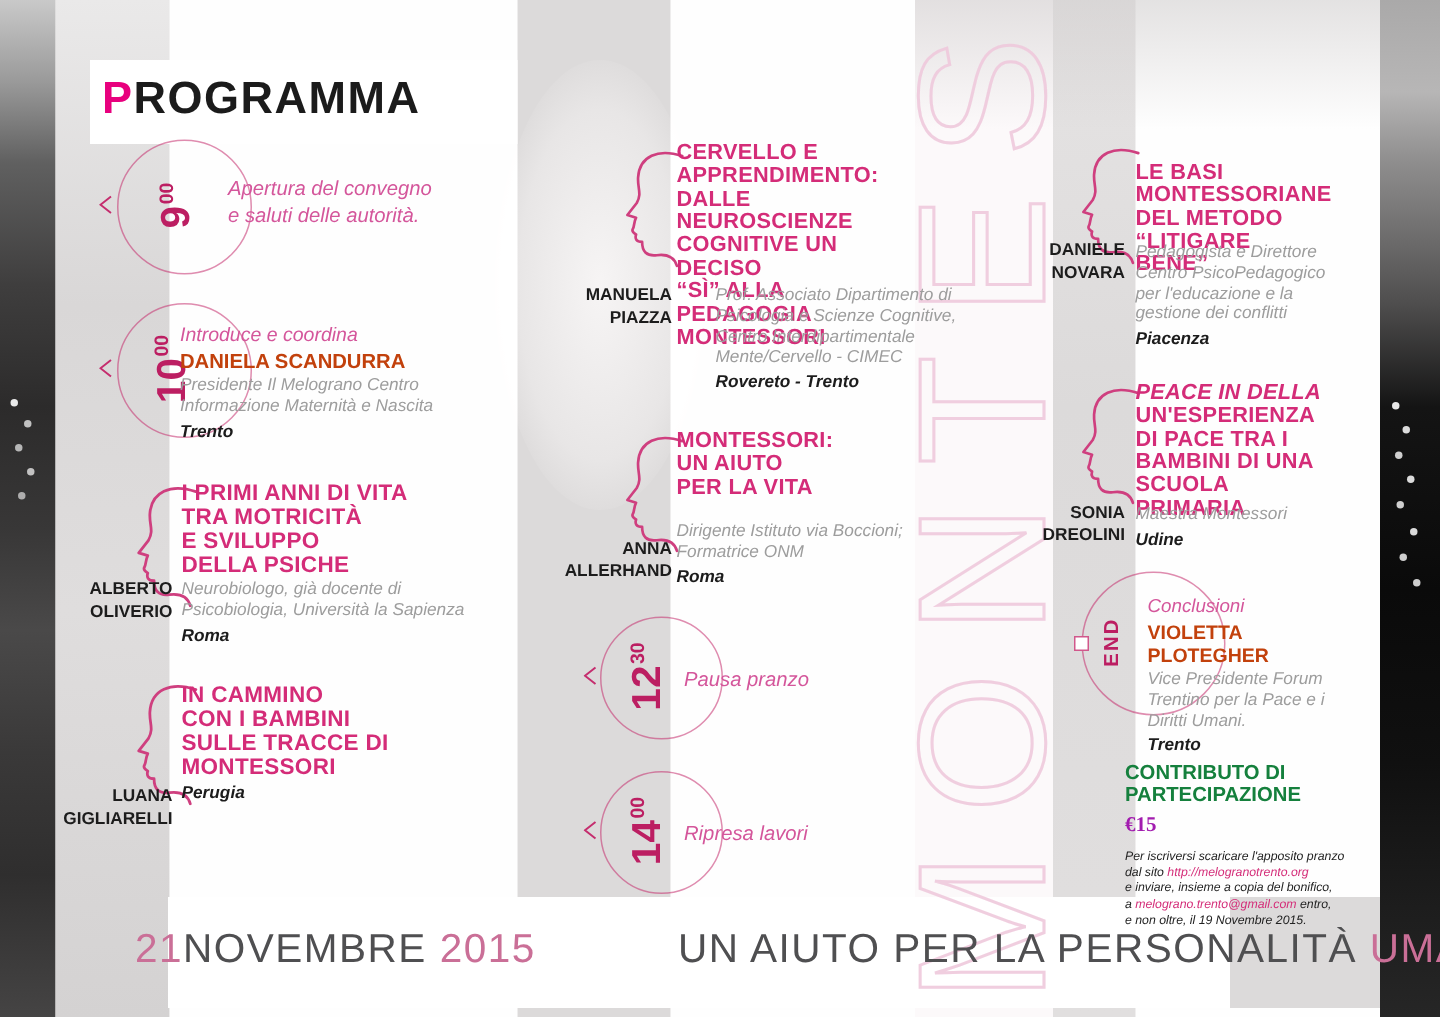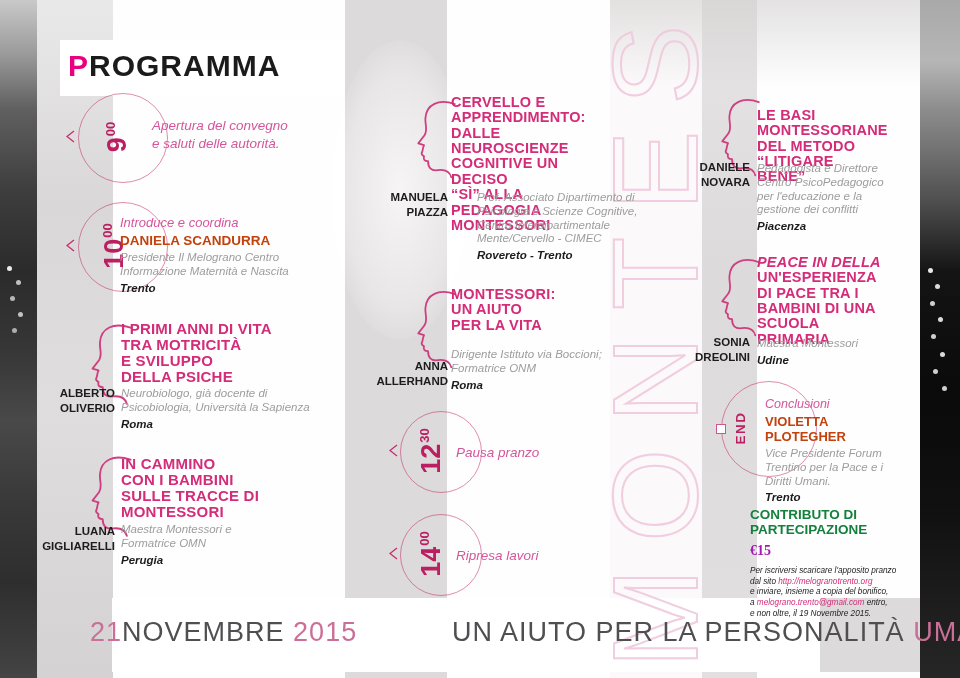--- a/index.html
+++ b/index.html
@@ -145,22 +145,20 @@
   <svg class="abs z2" style="left:86px;top:450px;" width="52" height="90" viewBox="0 0 56 92">
       <path d="M48 8 C30 2 16 8 15 24 C14.5 32 18 36 14 43 L7 52 L13.5 54 C11.5 58 12.5 60 11 62.5 C10 64.5 12 65.5 13.5 66.5 C12.5 69.5 13.5 72 18 72 C18 79 21 83 29 82 C37 81 42 83 44 90" fill="none" stroke="#cf3f7f" stroke-width="2" stroke-linecap="round" stroke-linejoin="round"></path>
     </svg>
   <div class="abs z2 ttl pre" style="left:121px;top:456px;width:220px;">IN CAMMINO
 CON I BAMBINI
 SULLE TRACCE DI
 MONTESSORI</div>
   <div class="abs z2 spk pre" style="left:18px;top:524px;width:97px;">LUANA
 GIGLIARELLI</div>
   <div class="abs z2" style="left:121px;top:520px;width:220px;">
-    <div class="role pre">Maestra Montessori e
-Formatrice OMN</div>
     <div class="city">Perugia</div>
   </div>
 
   <svg class="abs z2" style="left:412px;top:94px;" width="50" height="88" viewBox="0 0 56 92">
       <path d="M48 8 C30 2 16 8 15 24 C14.5 32 18 36 14 43 L7 52 L13.5 54 C11.5 58 12.5 60 11 62.5 C10 64.5 12 65.5 13.5 66.5 C12.5 69.5 13.5 72 18 72 C18 79 21 83 29 82 C37 81 42 83 44 90" fill="none" stroke="#cf3f7f" stroke-width="2" stroke-linecap="round" stroke-linejoin="round"></path>
     </svg>
   <div class="abs z2 ttl ttl2 pre" style="left:451px;top:95px;width:165px;">CERVELLO E
 APPRENDIMENTO:
 DALLE NEUROSCIENZE
 COGNITIVE UN DECISO

